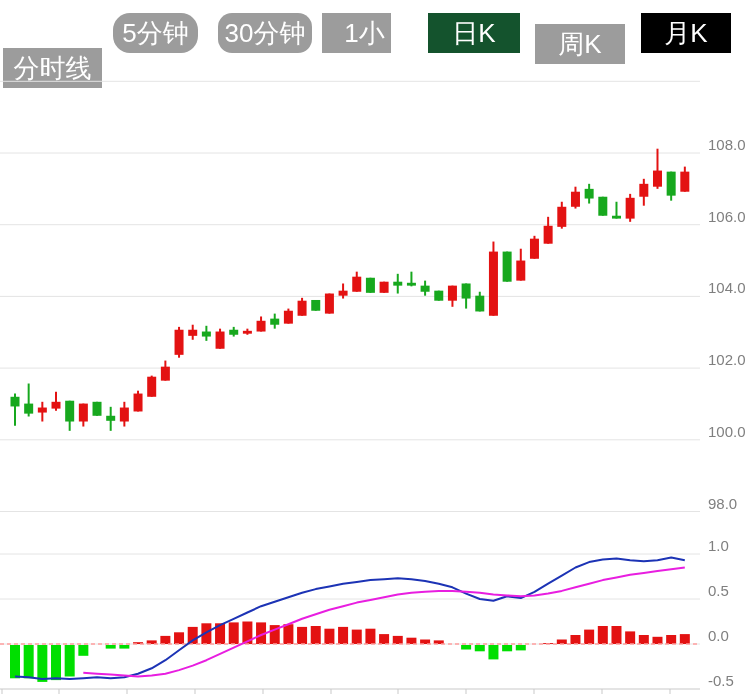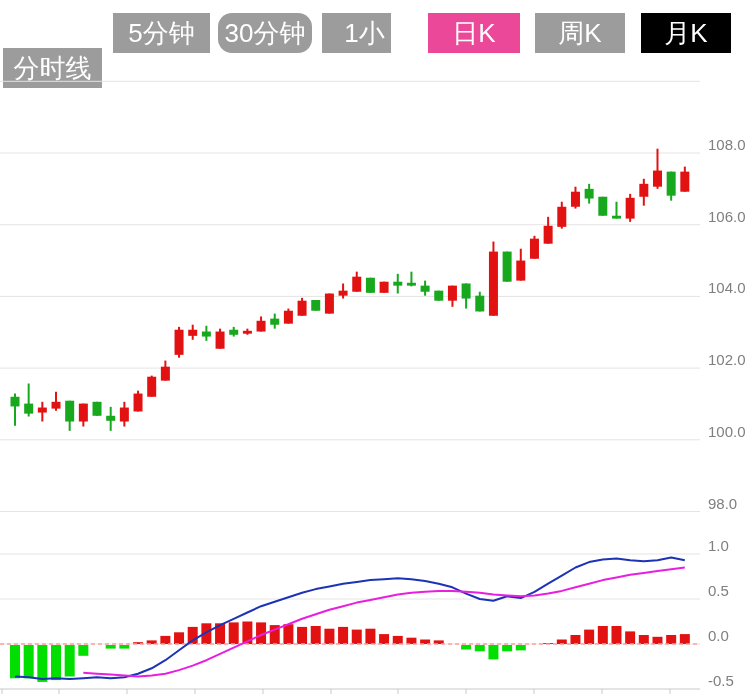--- a/index.html
+++ b/index.html
@@ -3,40 +3,40 @@
 <meta charset="utf-8">
 <style>
   html,body{margin:0;padding:0;background:#ffffff;}
   .page{position:relative;width:755px;height:694px;background:#fff;overflow:hidden;
         font-family:"Liberation Sans",sans-serif;}
   .toolbar{position:absolute;left:0;top:13px;height:40px;width:755px;}
   .pbtn{position:absolute;top:0;height:40px;border:none;color:#fff;background:#9c9c9c;
         font-size:26px;line-height:40px;text-align:center;padding:0;cursor:pointer;
         font-family:"Liberation Sans",sans-serif;}
   .pbtn:nth-child(1){left:3px;width:99px;margin-top:35px;}
-  .pbtn:nth-child(2){left:113px;width:97px;}
+  .pbtn:nth-child(2){left:113px;width:85px;border-radius:17px;}
   .pbtn:nth-child(3){left:218px;width:94px;border-radius:14px;}
   .pbtn:nth-child(4){left:322px;width:69px;padding-left:16px;}
   .pbtn:nth-child(5){left:428px;width:92px;}
   .pbtn:nth-child(6){left:535px;width:90px;}
   .pbtn:nth-child(7){left:641px;width:90px;}
   #chart-svg{position:absolute;left:0;top:0;}
   .ylab{font-size:15px;font-family:"Liberation Sans",sans-serif;}
 </style>
 </head>
 <body>
 
 <div class="page">
   <div class="toolbar">
     <button class="pbtn" style="background: rgb(156, 156, 156); color: rgb(255, 255, 255);">分时线</button>
     <button class="pbtn" style="background: rgb(156, 156, 156); color: rgb(255, 255, 255);">5分钟</button>
     <button class="pbtn" style="background: rgb(156, 156, 156); color: rgb(255, 255, 255);">30分钟</button>
     <button class="pbtn" style="background: rgb(156, 156, 156); color: rgb(255, 255, 255);">1小时</button>
-    <button class="pbtn" style="background: #ec4899; color: rgb(255, 255, 255);">日K</button>
-    <button class="pbtn" style="background: rgb(156, 156, 156); color: rgb(255, 255, 255);">周K</button>
+    <button class="pbtn" style="background: #14532d; color: rgb(255, 255, 255);">日K</button>
+    <button class="pbtn" style="background: rgb(156, 156, 156); color: rgb(255, 255, 255); margin-top: 11px;">周K</button>
     <button class="pbtn" style="background: #000000; color: rgb(255, 255, 255);">月K</button>
   </div>
   <svg id="chart-svg" width="755" height="694" viewBox="0 0 755 694">
       <line x1="0" y1="81.3" x2="700" y2="81.3" stroke="#e4e4e4" stroke-width="1"></line>
       <line x1="0" y1="153" x2="700" y2="153" stroke="#e4e4e4" stroke-width="1"></line>
       <line x1="0" y1="224.7" x2="700" y2="224.7" stroke="#e4e4e4" stroke-width="1"></line>
       <line x1="0" y1="296.4" x2="700" y2="296.4" stroke="#e4e4e4" stroke-width="1"></line>
       <line x1="0" y1="368.1" x2="700" y2="368.1" stroke="#e4e4e4" stroke-width="1"></line>
       <line x1="0" y1="439.8" x2="700" y2="439.8" stroke="#e4e4e4" stroke-width="1"></line>
       <line x1="0" y1="511.5" x2="700" y2="511.5" stroke="#e4e4e4" stroke-width="1"></line>

